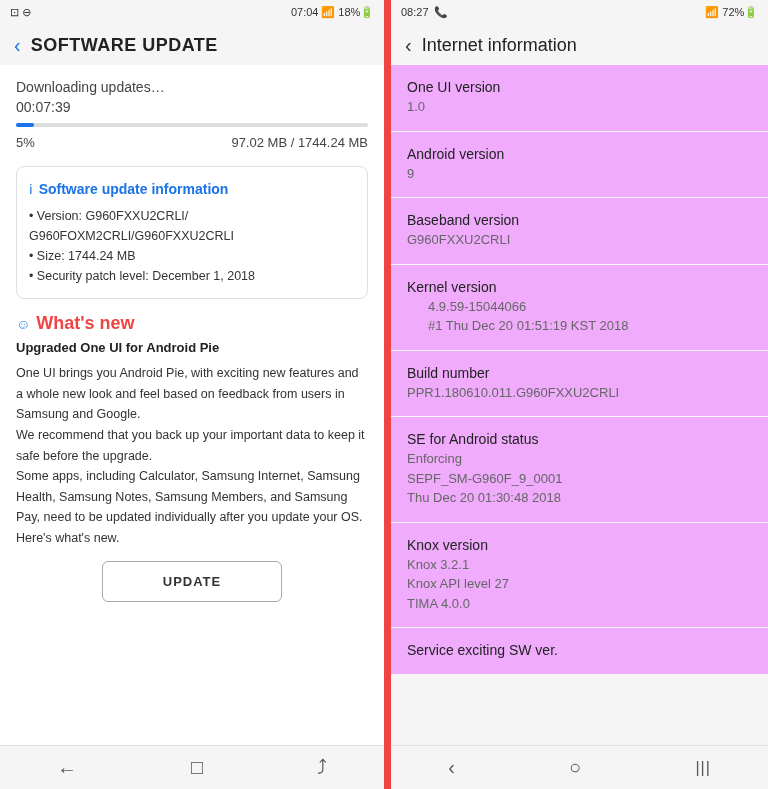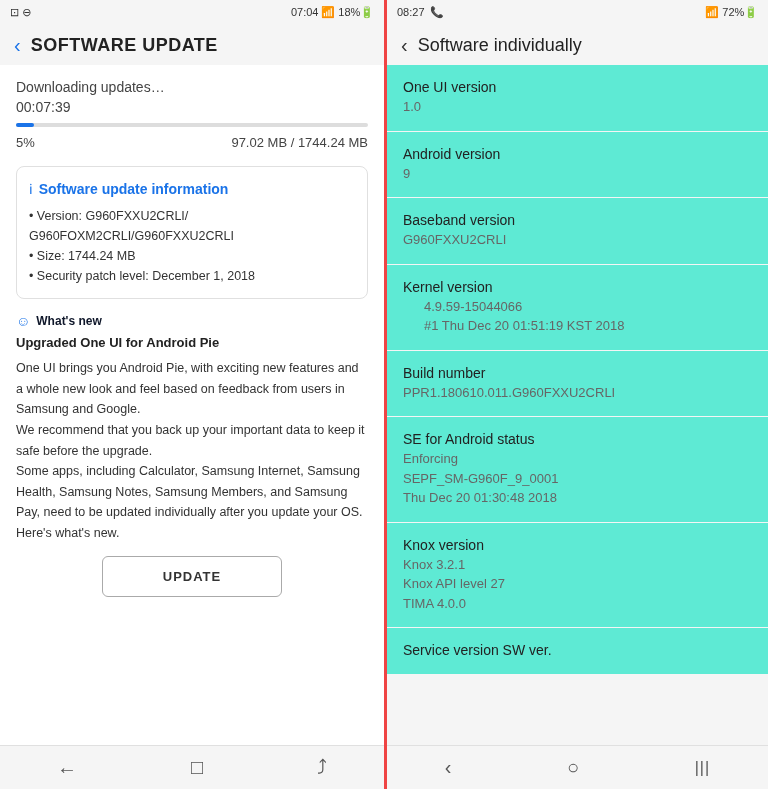--- a/index.html
+++ b/index.html
@@ -149,22 +149,22 @@
       gap: 6px;
       margin-bottom: 6px;
     }
 
     .whats-new-icon {
       color: #1a73e8;
       font-size: 14px;
     }
 
     .whats-new-title {
-      color: #0f172a;
-      font-size: 12px;
+      color: #ef4444;
+      font-size: 18px;
       font-weight: 600;
     }
 
     .whats-new-subtitle {
       font-size: 13px;
       font-weight: 600;
       color: #222;
       margin-bottom: 8px;
     }
 
@@ -207,21 +207,21 @@
       cursor: pointer;
     }
 
     
     .right-panel {
       width: 384px;
       height: 789px;
       background: #f5f5f5;
       display: flex;
       flex-direction: column;
-      border-left: 3px solid #ef4444;
+      border-left: 7px solid #ef4444;
       overflow: hidden;
     }
 
     .status-bar-right {
       display: flex;
       justify-content: space-between;
       align-items: center;
       padding: 4px 10px;
       background: #f5f5f5;
       font-size: 11px;
@@ -249,21 +249,21 @@
       color: #222;
     }
 
     .content-right {
       flex: 1;
       overflow-y: auto;
       background: #f5f5f5;
     }
 
     .info-card {
-      background: #5eead4;
+      background: #f0abfc;
       margin-bottom: 1px;
       padding: 14px 16px;
     }
 
     .info-card-label {
       font-size: 14px;
       font-weight: 500;
       color: #222;
       margin-bottom: 2px;
     }
@@ -360,21 +360,21 @@
   <div class="status-bar-right">
     <div>
       <span>08:27</span>
       &nbsp;<span>📞</span>
     </div>
     <div>📶 72%🔋</div>
   </div>
 
   <div class="header-right">
     <span class="back-arrow-right">‹</span>
-    <span class="header-title-right">Software individually</span>
+    <span class="header-title-right">Internet information</span>
   </div>
 
   <div class="content-right" id="right-content">
   <div class="info-card">
         <div class="info-card-label">One UI version</div>
         <div class="info-card-value" style="white-space: pre-line;">1.0</div>
       </div>
       <div class="info-card">
         <div class="info-card-label">Android version</div>
         <div class="info-card-value" style="white-space: pre-line;">9</div>
@@ -398,21 +398,21 @@
 SEPF_SM-G960F_9_0001
 Thu Dec 20 01:30:48 2018</div>
       </div>
       <div class="info-card">
         <div class="info-card-label">Knox version</div>
         <div class="info-card-value" style="white-space: pre-line;">Knox 3.2.1
 Knox API level 27
 TIMA 4.0.0</div>
       </div>
       <div class="info-card">
-        <div class="info-card-label">Service version SW ver.</div>
+        <div class="info-card-label">Service exciting SW ver.</div>
         <div class="info-card-value" style="white-space: pre-line;"></div>
       </div>
     </div>
 
   <div class="nav-bar-right">
     <span class="nav-icon">‹</span>
     <span class="nav-icon">○</span>
     <span class="nav-icon" style="font-size:16px;letter-spacing:1px;">|||</span>
   </div>
 

